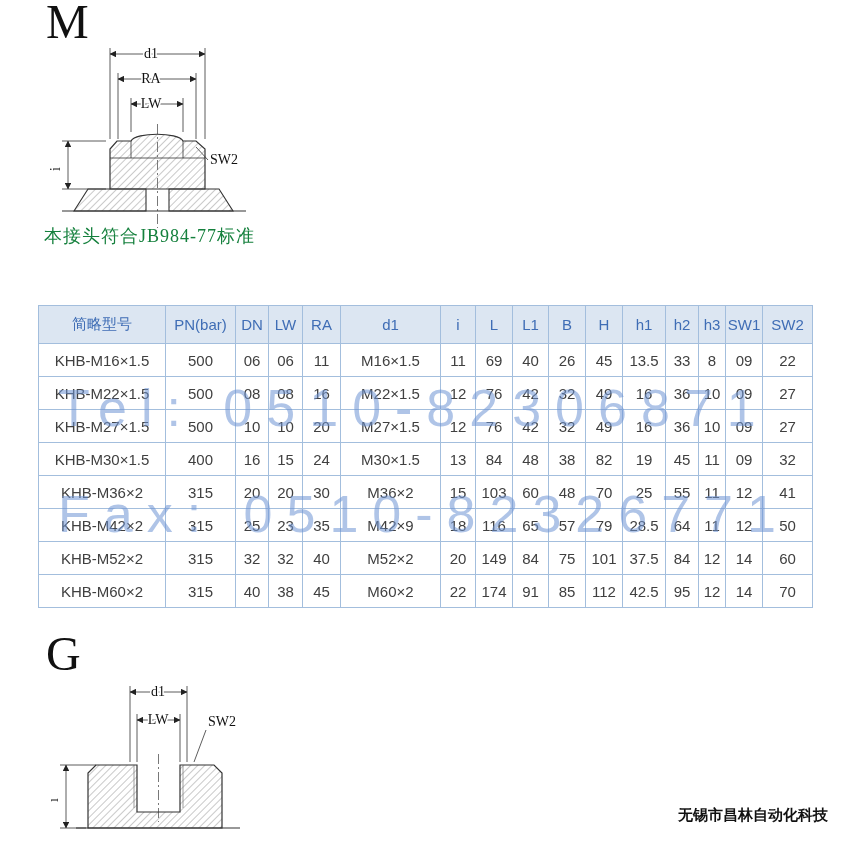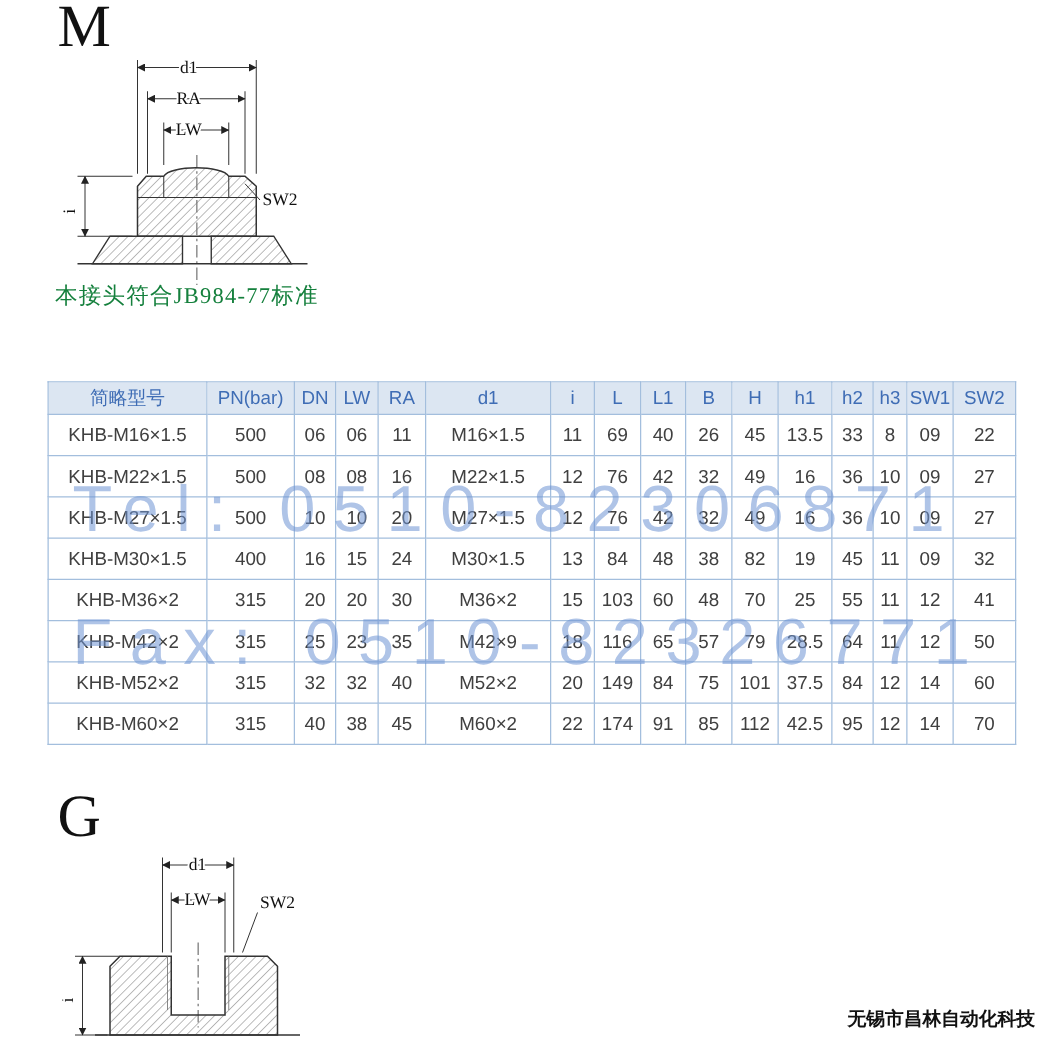--- a/index.html
+++ b/index.html
@@ -39,21 +39,21 @@
     z-index:1; background:#fff;
   }
   th, td {
     border:1px solid var(--border, #a3bedd);
     text-align:center; vertical-align:middle;
     font-size:15px; overflow:hidden; white-space:nowrap;
   }
   th {
     background:var(--header-bg, #dce6f2);
     color:var(--header-text, #3f6db5);
-    font-weight:normal; height:26px;
+    font-weight:normal; height:38px;
   }
   td { color:var(--body-text, #404040); height:33px; }
 
   .watermark {
     position:absolute; left:58px; z-index:5;
     font-family:Liberation Sans, sans-serif;
     font-size:52px; letter-spacing:14px; white-space:nowrap;
     color:var(--watermark, #6e94d4); opacity:0.55;
     pointer-events:none;
   }

